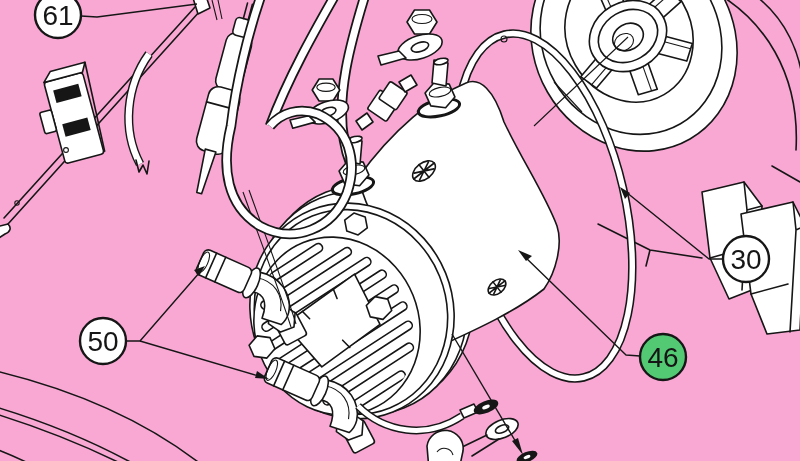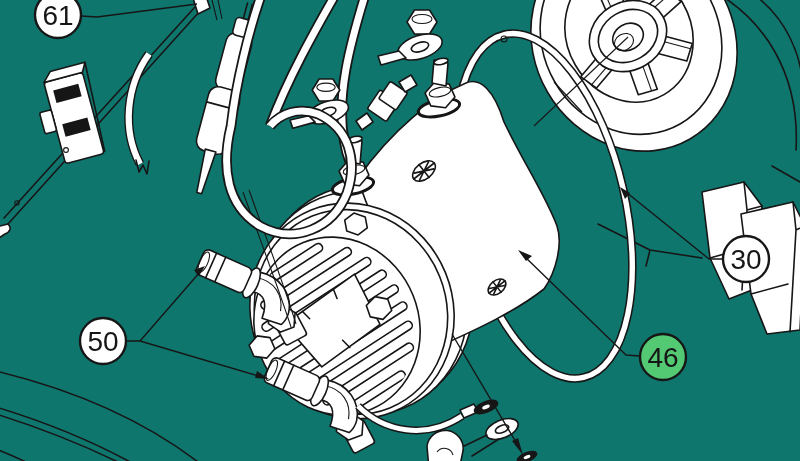--- a/index.html
+++ b/index.html
@@ -1,16 +1,16 @@
 <!DOCTYPE html>
 <html><head>
 <meta charset="utf-8">
 <style>
   html,body{margin:0;padding:0;background:#ffffff;}
-  .stage{position:relative;width:800px;height:461px;background:#0f766e;overflow:hidden;
+  .stage{position:relative;width:800px;height:461px;background:#f9a8d4;overflow:hidden;
          font-family:"Liberation Sans", sans-serif;}
   svg{display:block;}
   .ln{fill:none;stroke:#161616;stroke-width:1.6;stroke-linecap:round;stroke-linejoin:round;}
   .lnW{fill:#ffffff;stroke:#161616;stroke-width:1.6;stroke-linejoin:round;}
   .thin{fill:none;stroke:#161616;stroke-width:1.1;}
   .callout-circle{fill:#ffffff;stroke:#161616;stroke-width:2.4;}
   .callout-circle-hl{stroke:#161616;stroke-width:2.4;}
   .callout-text{font-family:"Liberation Sans", sans-serif;font-size:28px;fill:#161616;text-anchor:middle;}
   .leader{fill:none;stroke:#161616;stroke-width:1.4;stroke-linejoin:round;}
   .arrow{fill:#161616;stroke:none;}

